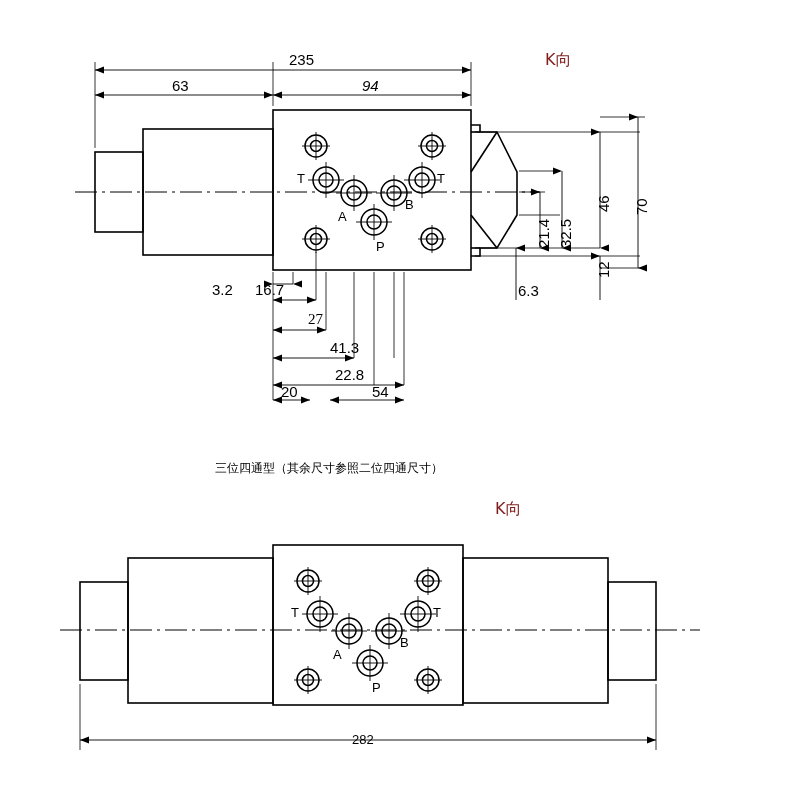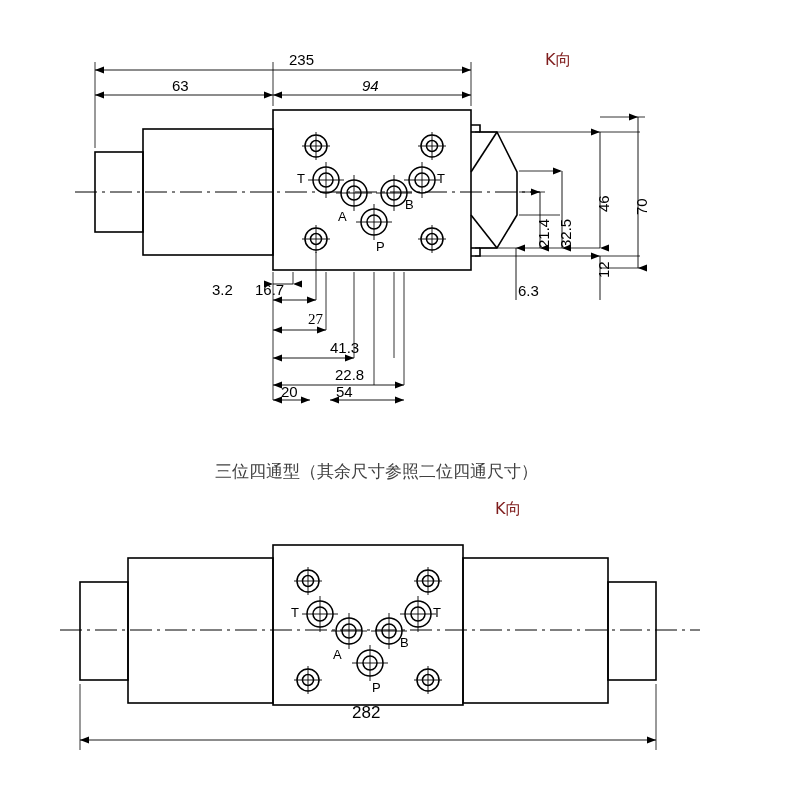--- a/index.html
+++ b/index.html
@@ -27,22 +27,22 @@
     font-family: "Liberation Sans", sans-serif;
     font-size: 15px;
     color: #000;
     white-space: nowrap;
     line-height: 1;
   }
   .lbl.port { font-size: 13px; }
   .caption {
     position: absolute;
     font-family: "DejaVu Sans", sans-serif;
-    font-size: 17px;
-    color: #404040;
+    font-size: 12px;
+    color: #000000;
     white-space: nowrap;
   }
   .kview {
     position: absolute;
     font-family: "DejaVu Sans", sans-serif;
     font-size: 16px;
     color: #7f1d1d;
     white-space: nowrap;
     text-align: center;
   }
@@ -282,21 +282,21 @@
 <div class="lbl" style="left:289px; top:52px;">235</div>
 <div class="lbl" style="left:172px; top:78px;">63</div>
 <div class="lbl" style="left:362px; top:78px;font-style:italic;">94</div>
 
 <div class="lbl" style="left:212px; top:261px;margin-top:21px;">3.2</div>
 <div class="lbl" style="left:255px; top:282px;">16.7</div>
 <div class="lbl" style="left:308px; top:312px;font-family:Liberation Serif, serif;">27</div>
 <div class="lbl" style="left:330px; top:340px;">41.3</div>
 <div class="lbl" style="left:335px; top:367px;">22.8</div>
 <div class="lbl" style="left:281px; top:384px;">20</div>
-<div class="lbl" style="left:336px; top:384px;">54</div>
+<div class="lbl" style="left:372px; top:384px;">54</div>
 
 <div class="lbl" style="left:503px; top:283px;margin-left:15px;">6.3</div>
 <div class="lbl rot" style="left:536px; top:248px;">21.4</div>
 <div class="lbl rot" style="left:558px; top:248px;">32.5</div>
 <div class="lbl rot" style="left:596px; top:212px;">46</div>
 <div class="lbl rot" style="left:596px; top:278px;">12</div>
 <div class="lbl rot" style="left:634px; top:215px;">70</div>
 
 <div class="lbl port" style="left:297px; top:172px;">T</div>
 <div class="lbl port" style="left:437px; top:172px;">T</div>
@@ -308,13 +308,13 @@
 <div class="kview" style="left:495px; top:499px;">K向</div>
 
 <div class="caption" style="left:215px; top:460px;">三位四通型（其余尺寸参照二位四通尺寸）</div>
 
 <div class="lbl port" style="left:291px; top:606px;">T</div>
 <div class="lbl port" style="left:433px; top:606px;">T</div>
 <div class="lbl port" style="left:333px; top:648px;">A</div>
 <div class="lbl port" style="left:400px; top:636px;">B</div>
 <div class="lbl port" style="left:372px; top:681px;">P</div>
 
-<div class="lbl" style="left:352px; top:704px; font-size:17px;">282</div>
+<div class="lbl" style="left:352px; top:733px; font-size:13px;">282</div>
 
 </body></html>

